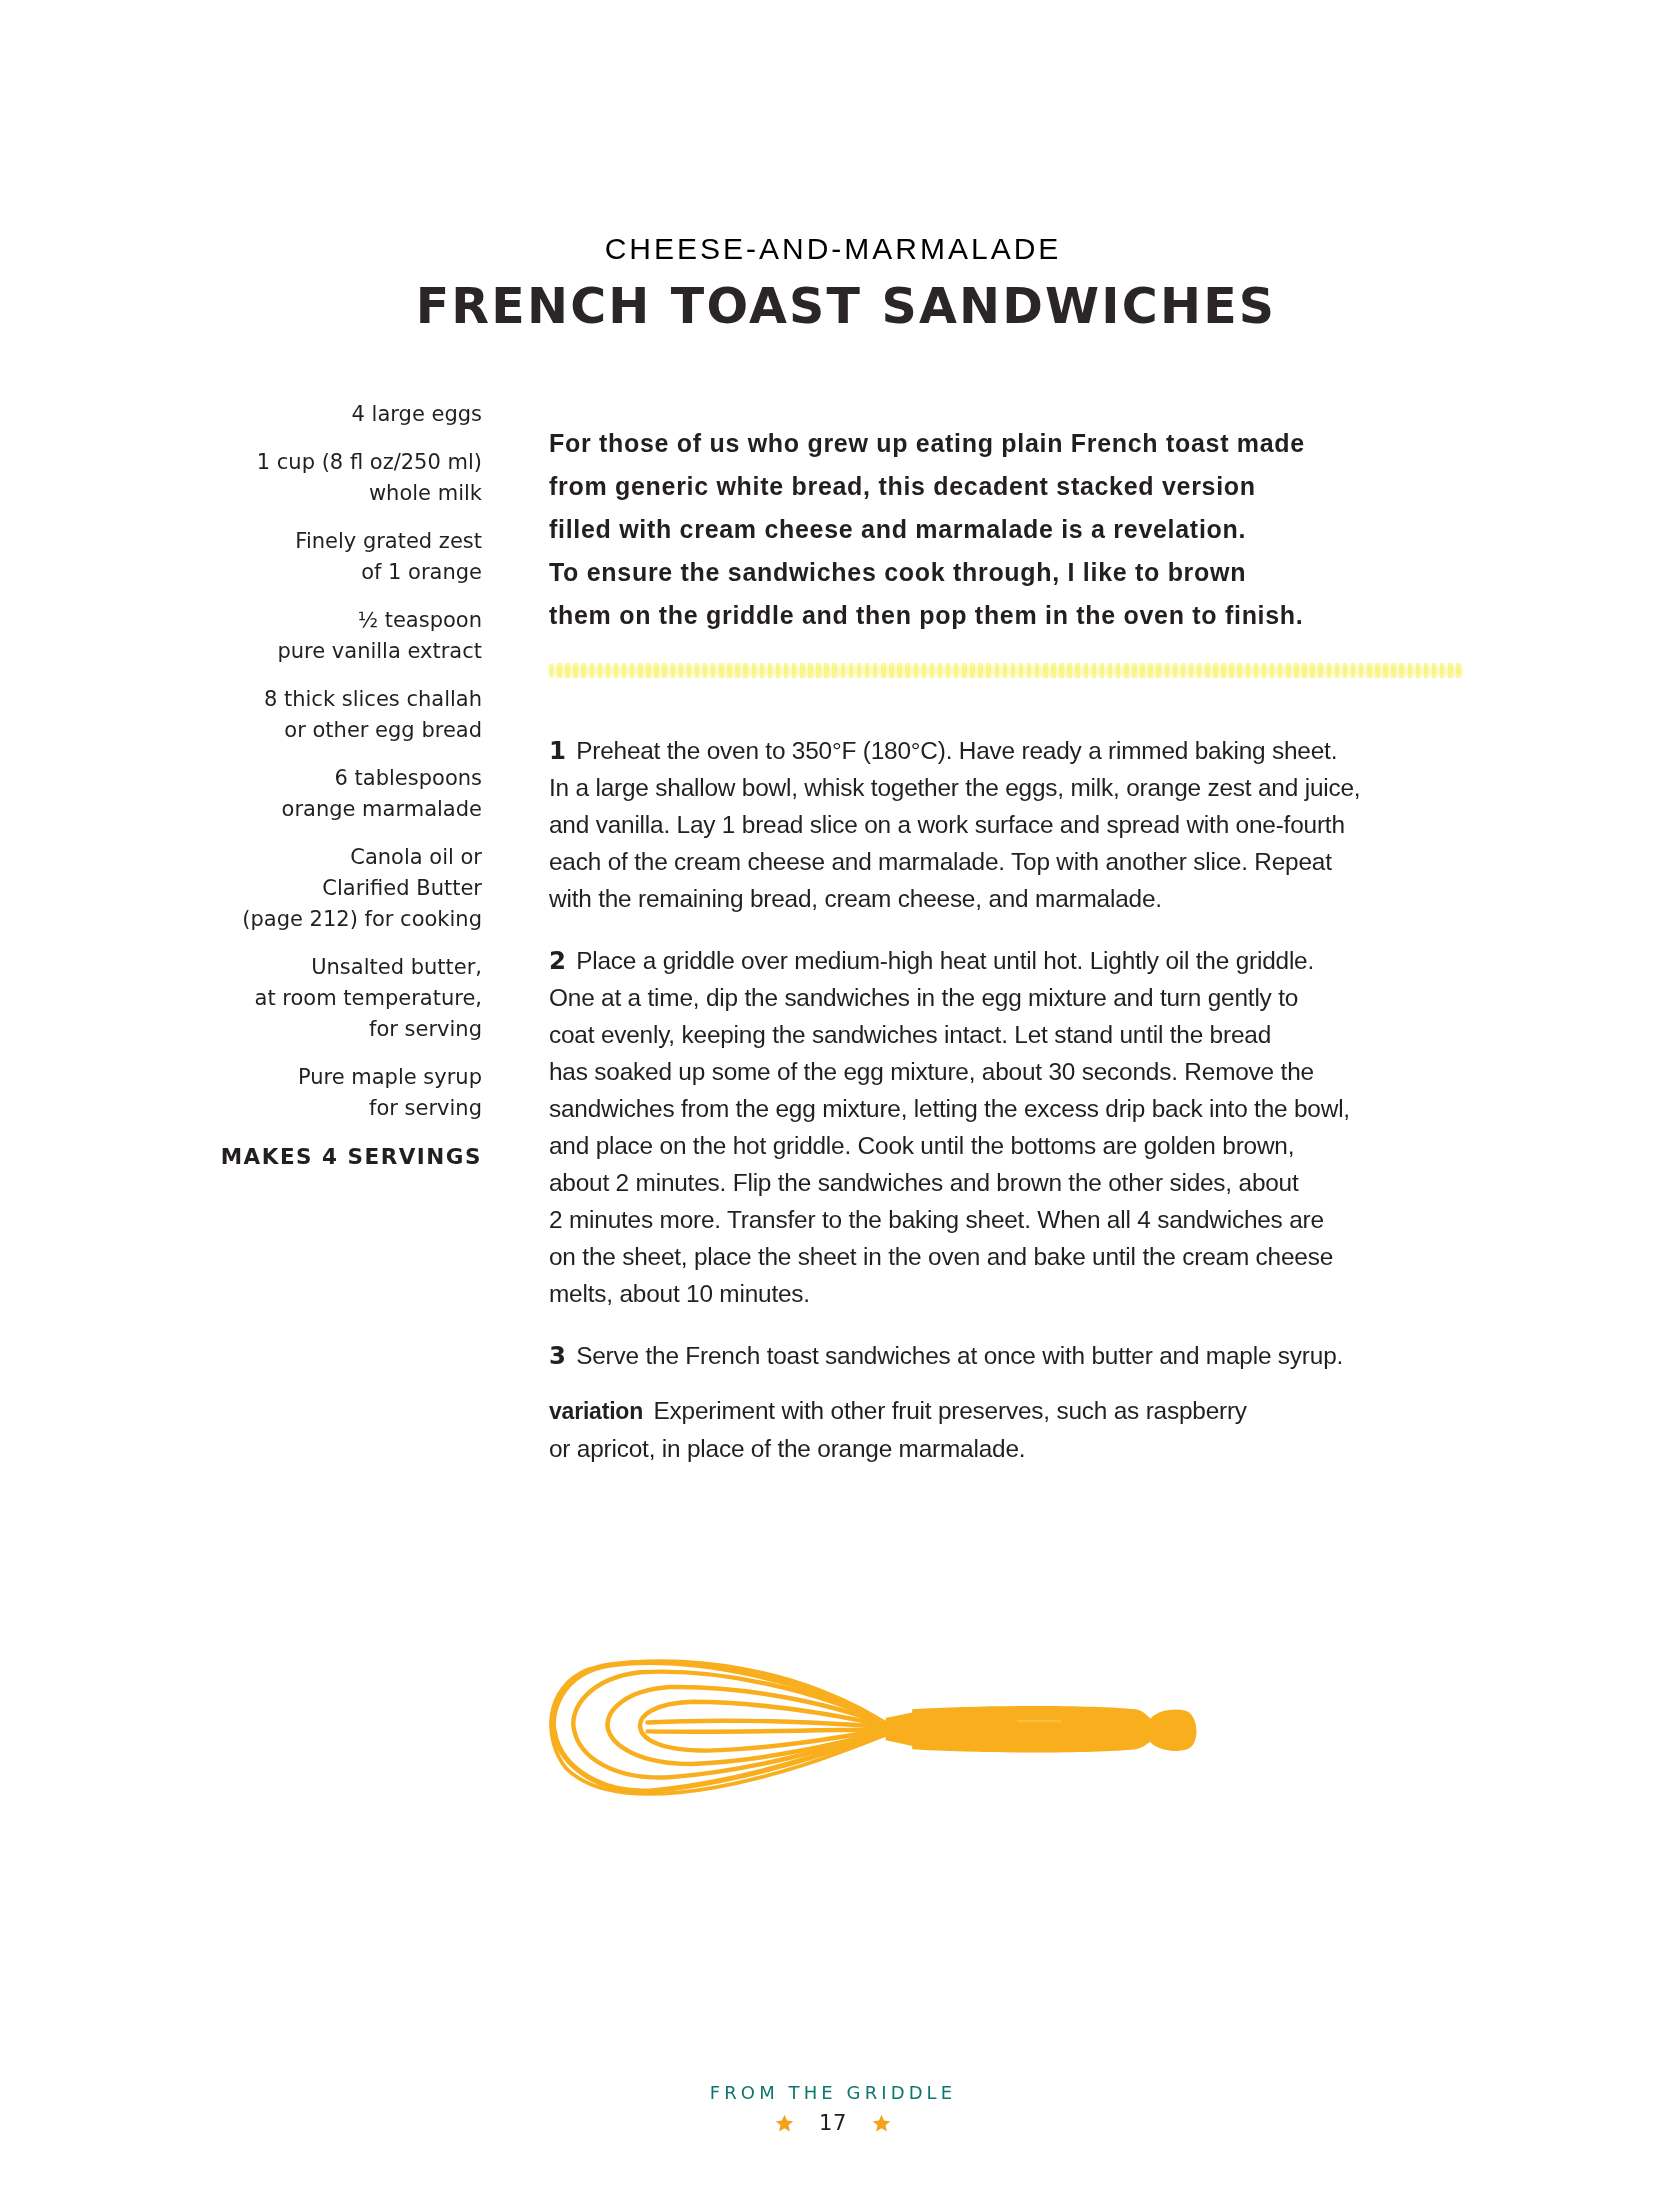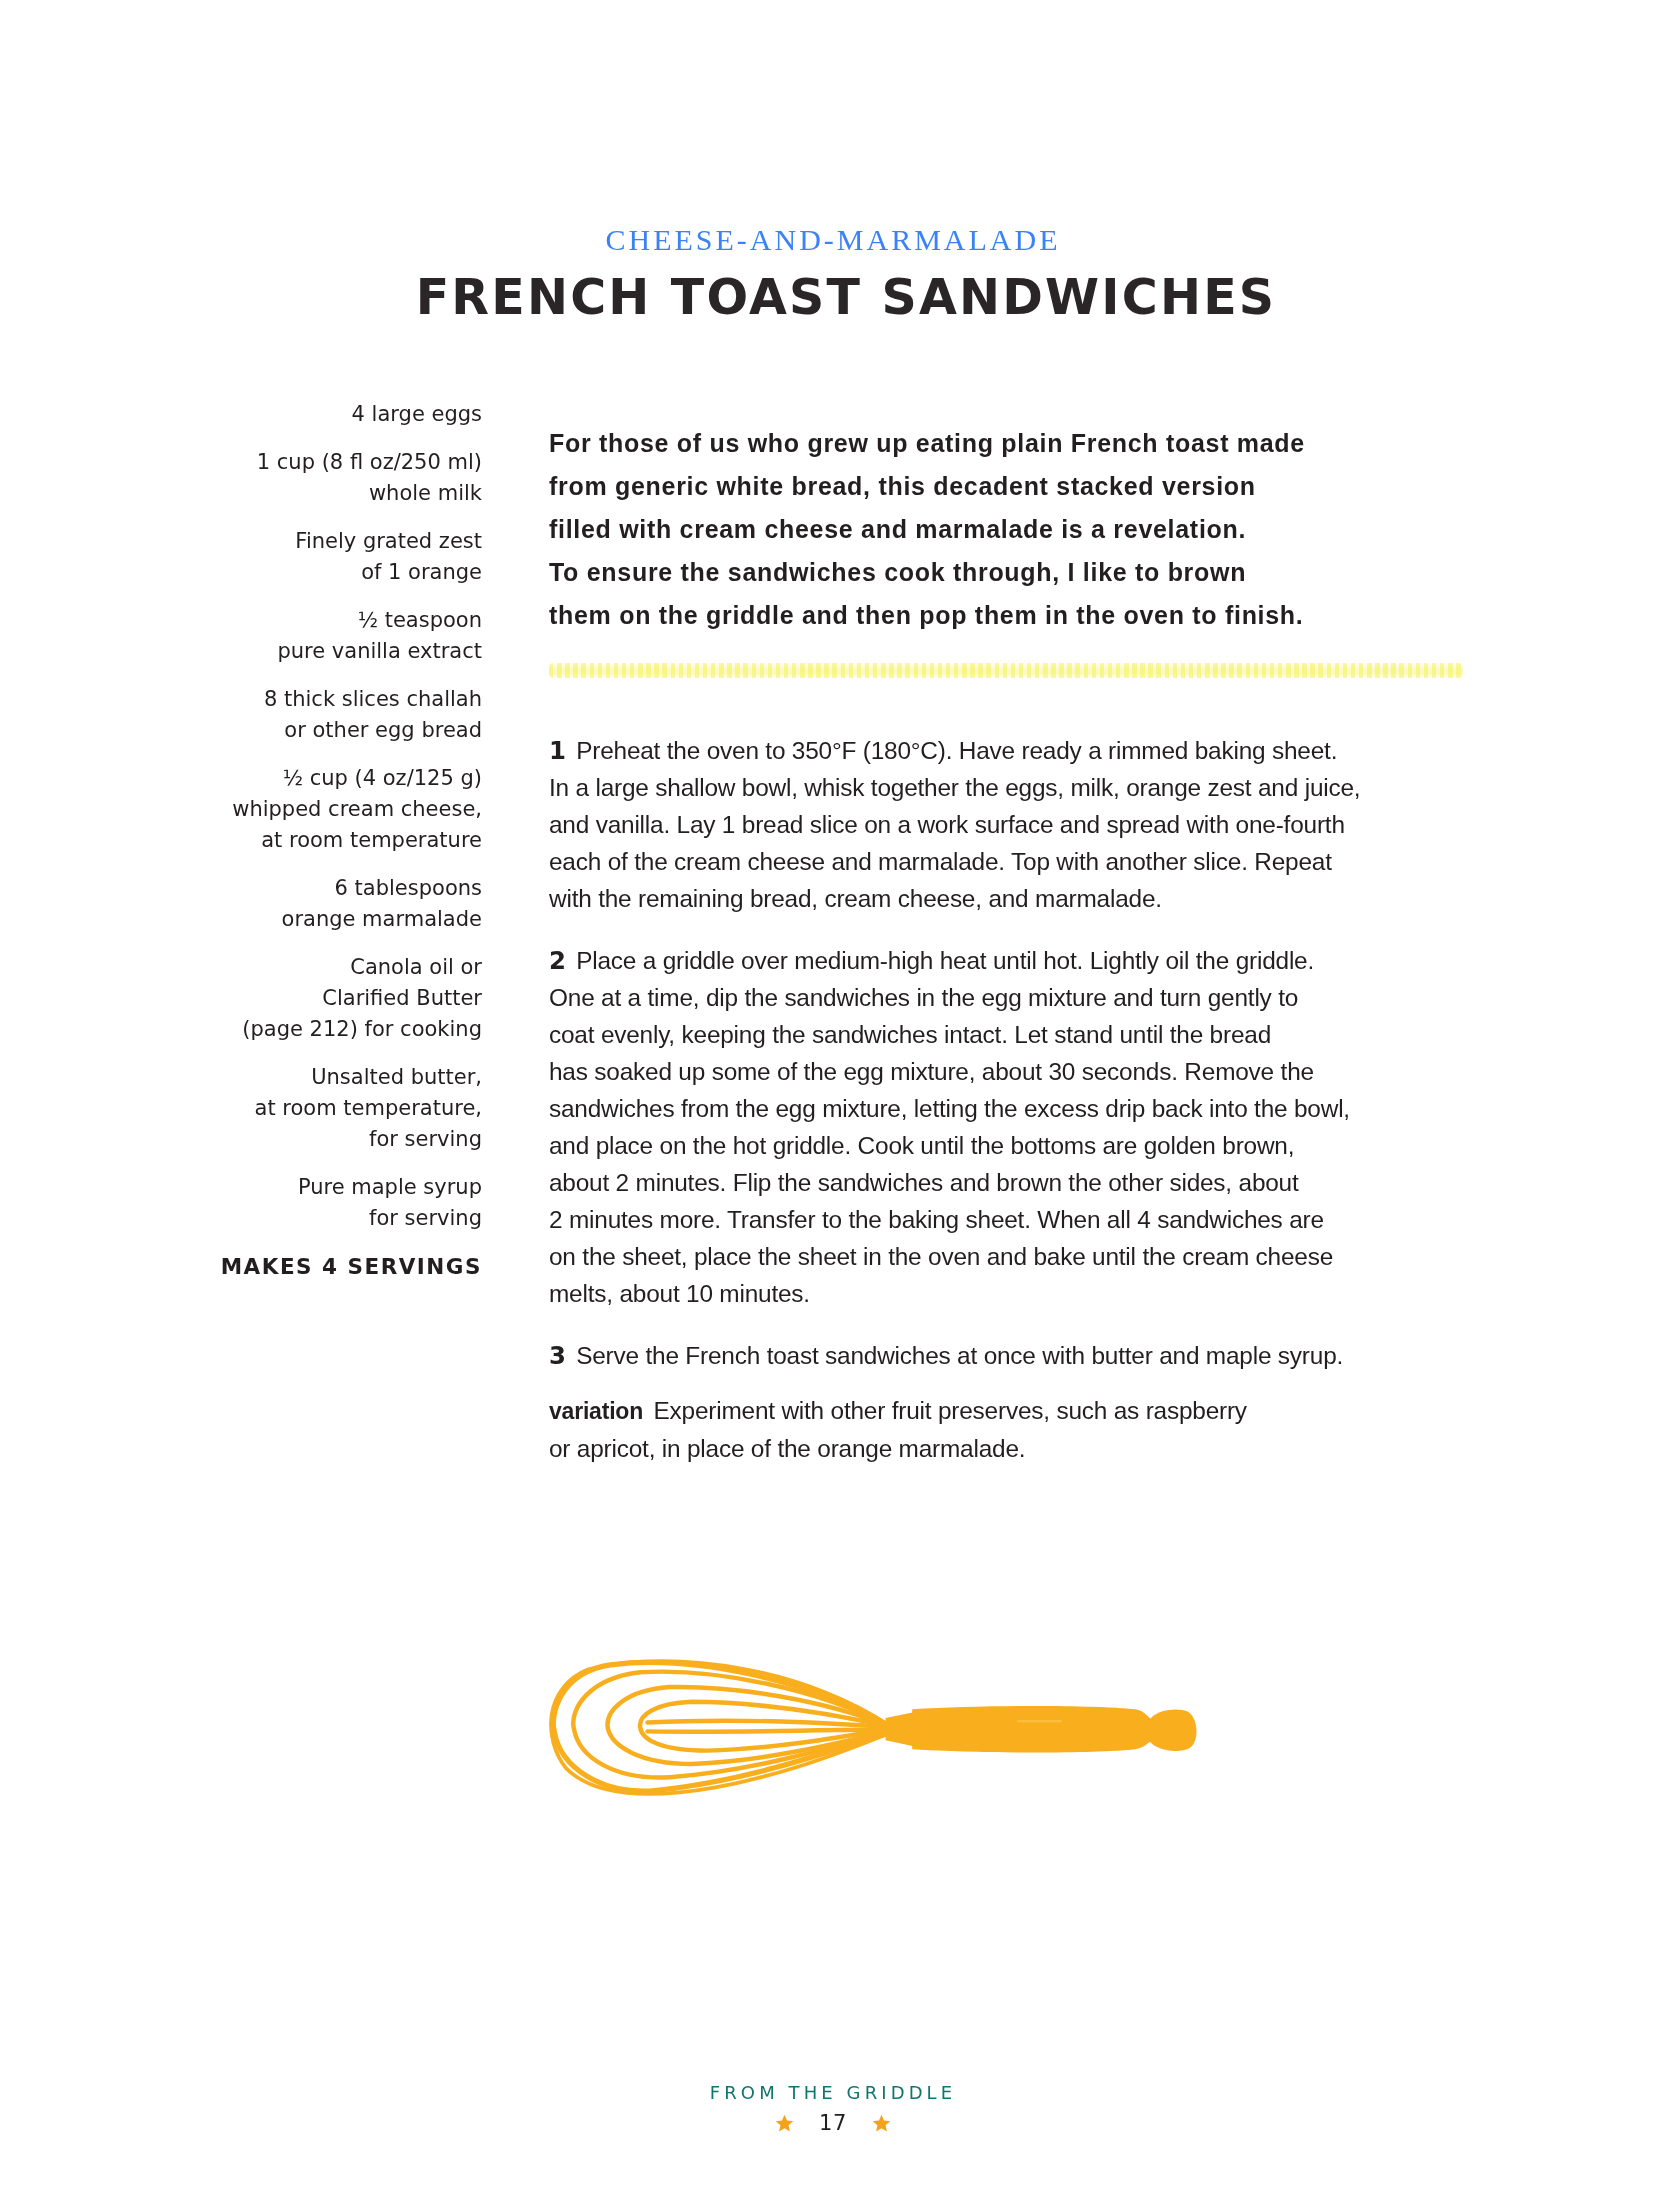--- a/index.html
+++ b/index.html
@@ -18,27 +18,27 @@
 
     
     .title-block {
       position: absolute;
       left: 0;
       top: 222px;
       width: 1666px;
       text-align: center;
     }
     .title-kicker {
-      font-family: Liberation Serif, serif;
+      font-family: Liberation Sans, sans-serif;
       font-size: 30px;
       letter-spacing: 3px;
       font-weight: normal;
-      color: #3b82f6;
+      color: #000000;
       line-height: 36px;
-      margin: 0;
+      margin: 9px;
     }
     .title-main {
       font-family: "DejaVu Sans", sans-serif;
       font-size: 49px;
       letter-spacing: 2.2px;
       font-weight: bold;
       color: #2a2627;
       line-height: 59px;
       margin: 10.4px 0 0 0;
       padding-left: 26px;
@@ -177,23 +177,20 @@
 <aside class="ingredients">
   <p class="ingredient">4 large eggs</p>
   <p class="ingredient">1 cup (8 fl oz/250 ml)
 whole milk</p>
   <p class="ingredient">Finely grated zest
 of 1 orange</p>
   <p class="ingredient">½ teaspoon
 pure vanilla extract</p>
   <p class="ingredient">8 thick slices challah
 or other egg bread</p>
-  <p class="ingredient">½ cup (4 oz/125 g)
-whipped cream cheese,
-at room temperature</p>
   <p class="ingredient">6 tablespoons
 orange marmalade</p>
   <p class="ingredient">Canola oil or
 Clarified Butter
 (page 212) for cooking</p>
   <p class="ingredient">Unsalted butter,
 at room temperature,
 for serving</p>
   <p class="ingredient">Pure maple syrup
 for serving</p>

